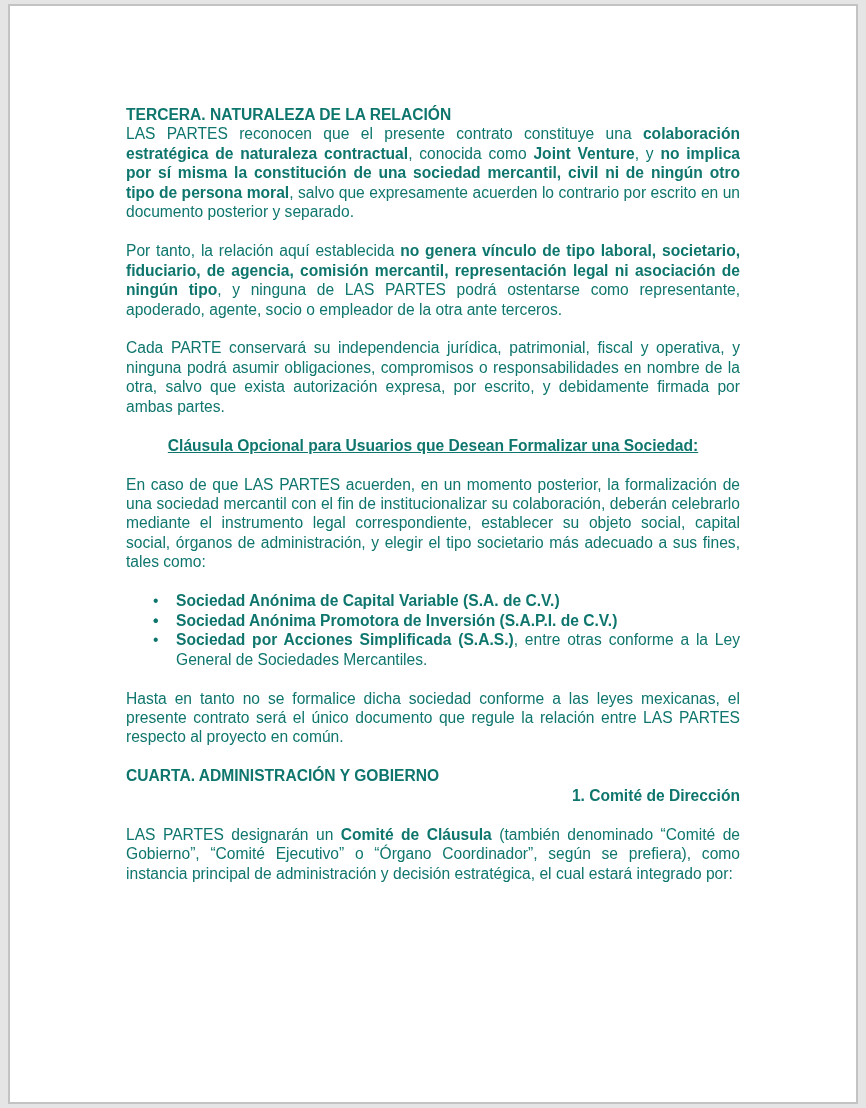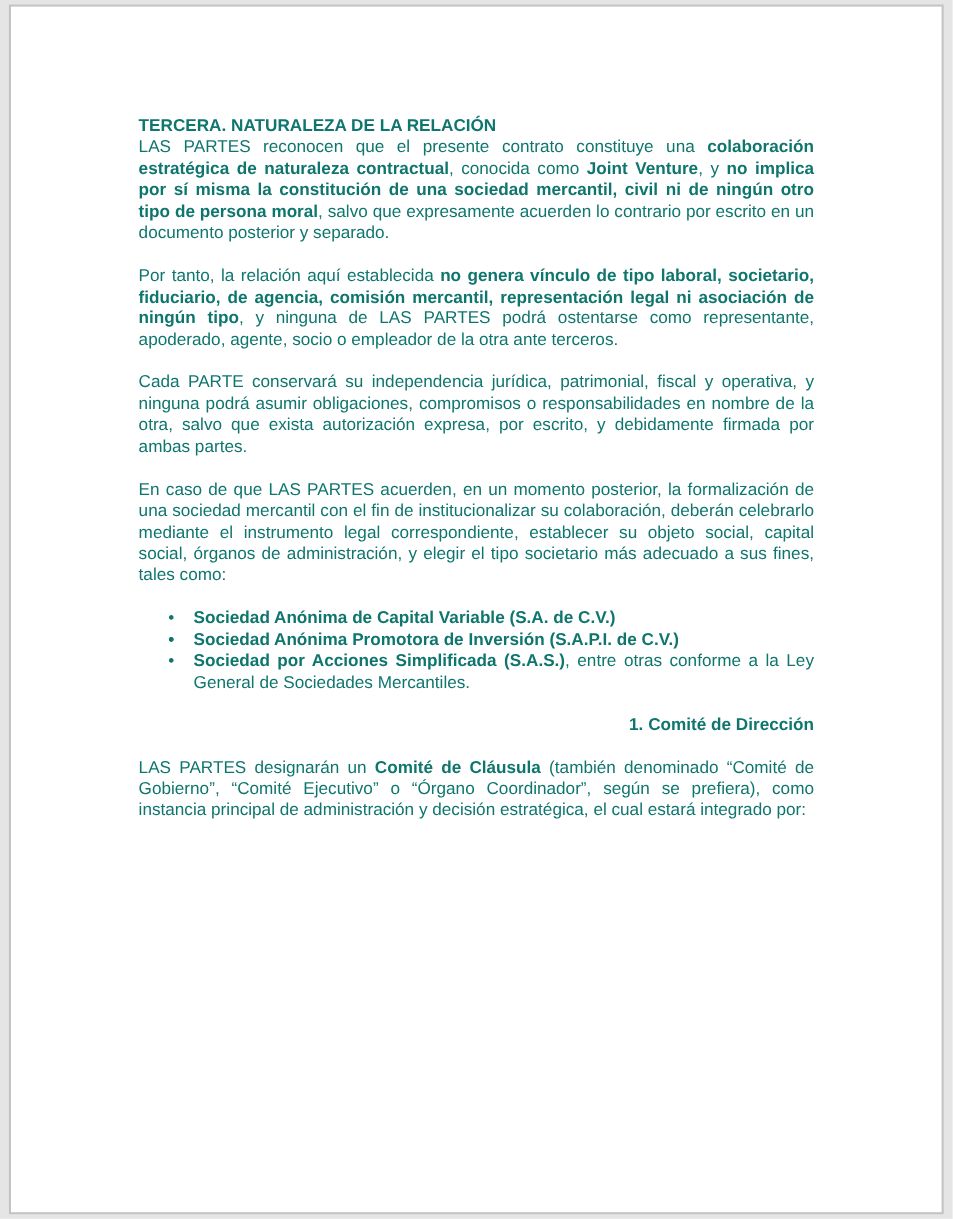--- a/index.html
+++ b/index.html
@@ -76,30 +76,33 @@
 <div class="page">
   <div class="content">
 
     <div class="heading">TERCERA. NATURALEZA DE LA RELACIÓN</div>
     <p><span>LAS PARTES reconocen que el presente contrato constituye una </span><b>colaboración estratégica de naturaleza contractual</b><span>, conocida como </span><b>Joint Venture</b><span>, y </span><b>no implica por sí misma la constitución de una sociedad mercantil, civil ni de ningún otro tipo de persona moral</b><span>, salvo que expresamente acuerden lo contrario por escrito en un documento posterior y separado.</span></p>
 
     <p><span>Por tanto, la relación aquí establecida </span><b>no genera vínculo de tipo laboral, societario, fiduciario, de agencia, comisión mercantil, representación legal ni asociación de ningún tipo</b><span>, y ninguna de LAS PARTES podrá ostentarse como representante, apoderado, agente, socio o empleador de la otra ante terceros.</span></p>
 
     <p>Cada PARTE conservará su independencia jurídica, patrimonial, fiscal y operativa, y ninguna podrá asumir obligaciones, compromisos o responsabilidades en nombre de la otra, salvo que exista autorización expresa, por escrito, y debidamente firmada por ambas partes.</p>
 
+    <div class="center-heading">Cláusula Opcional para Usuarios que Desean Formalizar una Sociedad:</div>
 
     <p>En caso de que LAS PARTES acuerden, en un momento posterior, la formalización de una sociedad mercantil con el fin de institucionalizar su colaboración, deberán celebrarlo mediante el instrumento legal correspondiente, establecer su objeto social, capital social, órganos de administración, y elegir el tipo societario más adecuado a sus fines, tales como:</p>
 
     <ul class="list">
       <li><span class="bullet">•</span><b>Sociedad Anónima de Capital Variable (S.A. de C.V.)</b><span></span></li>
       <li><span class="bullet">•</span><span></span></li>
       <li><span class="bullet">•</span><b>Sociedad Anónima Promotora de Inversión (S.A.P.I. de C.V.)</b><span></span></li>
       <li><span class="bullet">•</span><b>Sociedad por Acciones Simplificada (S.A.S.)</b><span>, entre otras conforme a la Ley General de Sociedades Mercantiles.</span></li>
     </ul>
 
+    <p>Hasta en tanto no se formalice dicha sociedad conforme a las leyes mexicanas, el presente contrato será el único documento que regule la relación entre LAS PARTES respecto al proyecto en común.</p>
 
+    <div class="heading">CUARTA. ADMINISTRACIÓN Y GOBIERNO</div>
 
     <div class="sub-heading">1. Comité de Dirección</div>
 
     <p class="no-gap"><span>LAS PARTES designarán un </span><b>Comité de Cláusula</b><span> (también denominado “Comité de Gobierno”, “Comité Ejecutivo” o “Órgano Coordinador”, según se prefiera), como instancia principal de administración y decisión estratégica, el cual estará integrado por:</span></p>
 
   </div>
 </div>
 
 </body></html>

